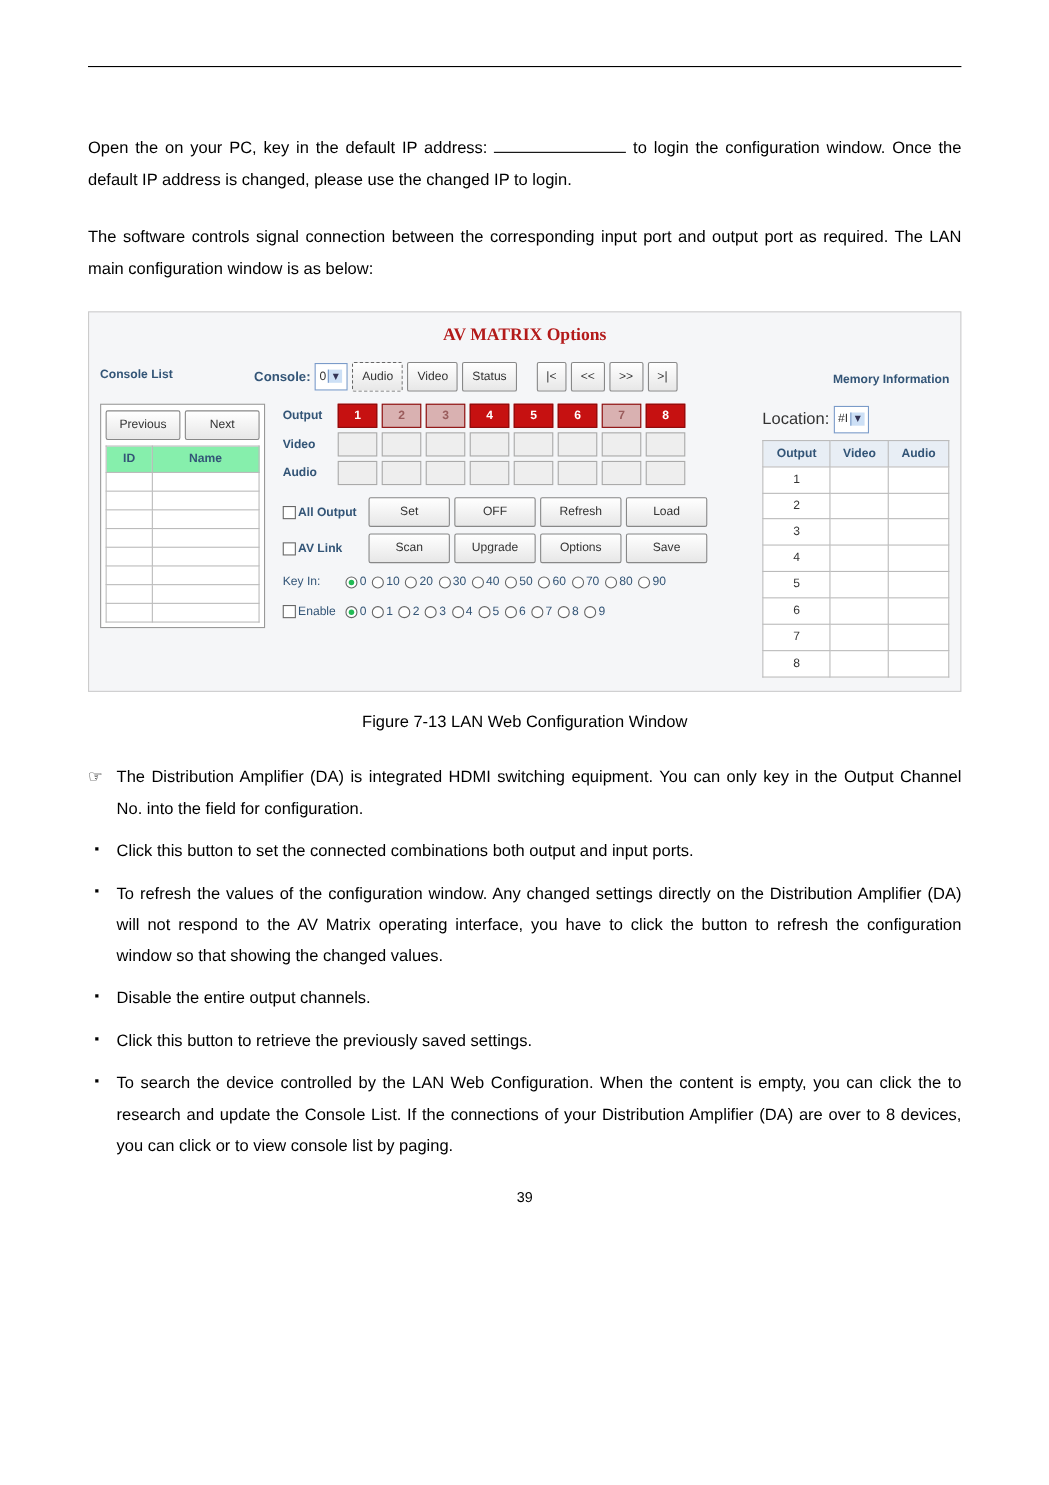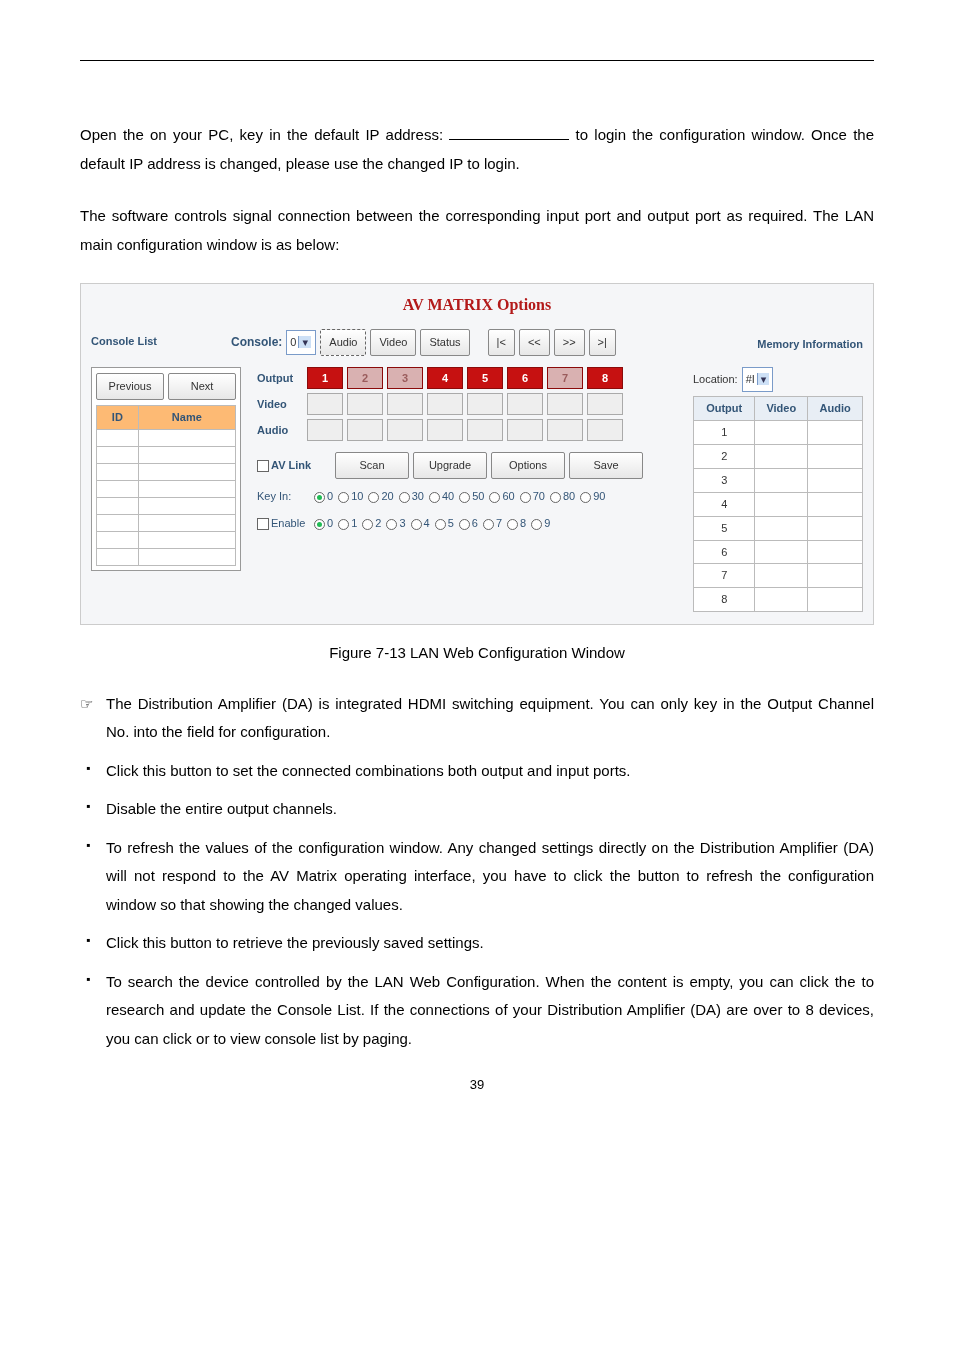--- a/index.html
+++ b/index.html
@@ -151,21 +151,21 @@
     border-collapse: collapse;
     width: 100%;
     background: #fff;
     font-size: 11px;
   }
   .cl-table th, .cl-table td {
     border: 1px solid #bbb;
     height: 14px;
   }
   .cl-table th {
-    background: #fdba74;
+    background: #86efac;
     color:#335577;
     font-weight: bold;
   }
   .radio {
     display:inline-block;
     width:9px;height:9px;
     border:1px solid #666;
     border-radius:50%;
     vertical-align:middle;
     margin-right:2px;
@@ -335,20 +335,27 @@
         <span class="outbtn"></span>
           <span class="outbtn"></span>
           <span class="outbtn"></span>
           <span class="outbtn"></span>
           <span class="outbtn"></span>
           <span class="outbtn"></span>
           <span class="outbtn"></span>
           <span class="outbtn"></span>
       </div>
       <div style="height:6px;"></div>
+      <div class="rowline">
+        <span style="width:74px;"><span class="chk"></span><span style="font-weight:bold;color:#335577;font-size:11px;">All Output</span></span>
+        <span class="btn" style="width:56px;">Set</span>
+        <span class="btn" style="width:56px;">OFF</span>
+        <span class="btn" style="width:56px;">Refresh</span>
+        <span class="btn" style="width:56px;">Load</span>
+      </div>
       <div class="rowline">
         <span style="width:74px;"><span class="chk"></span><span style="font-weight:bold;color:#335577;font-size:11px;">AV Link</span></span>
         <span class="btn" style="width:56px;">Scan</span>
         <span class="btn" style="width:56px;">Upgrade</span>
         <span class="btn" style="width:56px;">Options</span>
         <span class="btn" style="width:56px;">Save</span>
       </div>
       <div class="keyline">
         <span class="lbl">Key In:</span>
         <span><span class="radio sel-dot"></span><span>0</span></span>
@@ -372,21 +379,21 @@
         <span><span class="radio"></span><span>5</span></span>
         <span><span class="radio"></span><span>6</span></span>
         <span><span class="radio"></span><span>7</span></span>
         <span><span class="radio"></span><span>8</span></span>
         <span><span class="radio"></span><span>9</span></span>
       </div>
     </div>
 
     <div class="shot-right">
       <div class="rowline" style="justify-content:flex-start;">
-        <span style="font-size:11px;">Location:</span>
+        <span style="font-size:15px;">Location:</span>
         <span class="sel"><span>#I</span><span class="arrow">▾</span></span>
       </div>
       <table class="mem-table">
         <tbody>
             <tr>
           <th>Output</th>
           <th>Video</th>
           <th>Audio</th>
         </tr>
         <tr>
@@ -435,23 +442,23 @@
   </div>
 </div>
 
 <p class="figcap">Figure 7-13 LAN Web Configuration Window</p>
 
 <ul class="notes">
   <li class="hand">
     <span>The Distribution Amplifier (DA) is integrated HDMI switching equipment. You can only key in the Output Channel No. into the </span><span> field for configuration.</span>
   </li>
   <li class="square">Click this button to set the connected combinations both output and input ports.</li>
-  <li class="square">Disable the entire output channels.</li>
   <li class="square">
     <span>To refresh the values of the configuration window. Any changed settings directly on the Distribution Amplifier (DA) will not respond to the AV Matrix operating interface, you have to click the </span><span> button to refresh the configuration window so that showing the changed values.</span>
   </li>
+  <li class="square">Disable the entire output channels.</li>
   <li class="square">Click this button to retrieve the previously saved settings.</li>
   <li class="square">
     <span>To search the device controlled by the LAN Web Configuration. When the </span><span> content is empty, you can click the </span><span> to research and update the Console List. If the connections of your Distribution Amplifier (DA) are over to 8 devices, you can click </span><span> or </span><span> to view console list by paging.</span>
   </li>
 </ul>
 
 <div class="pgnum">39</div>
 
 </body></html>

